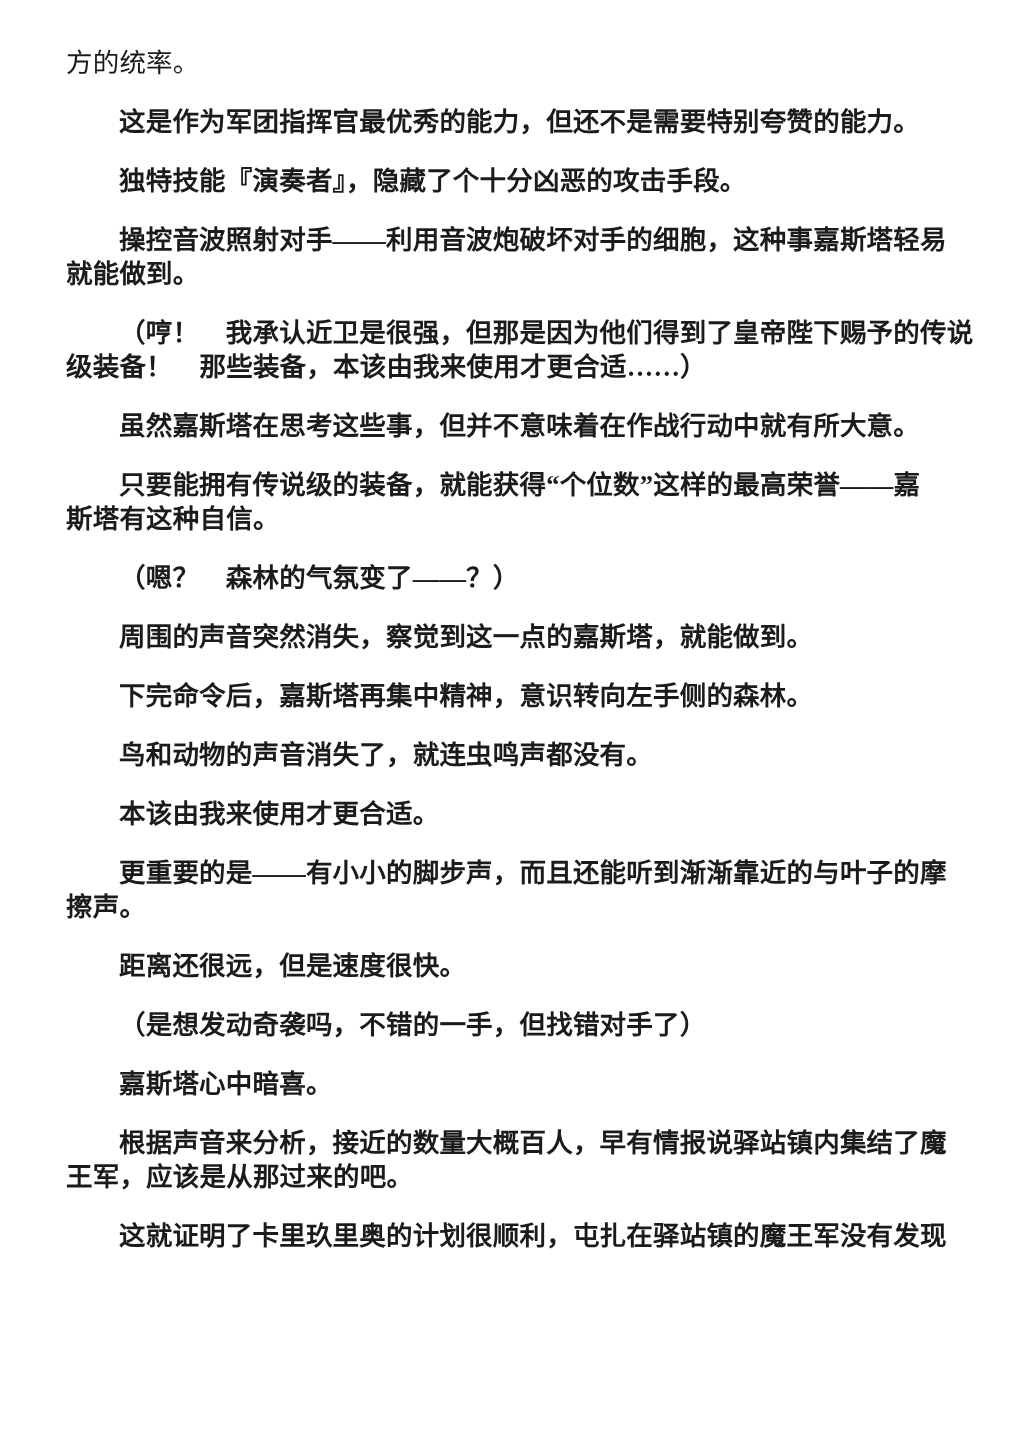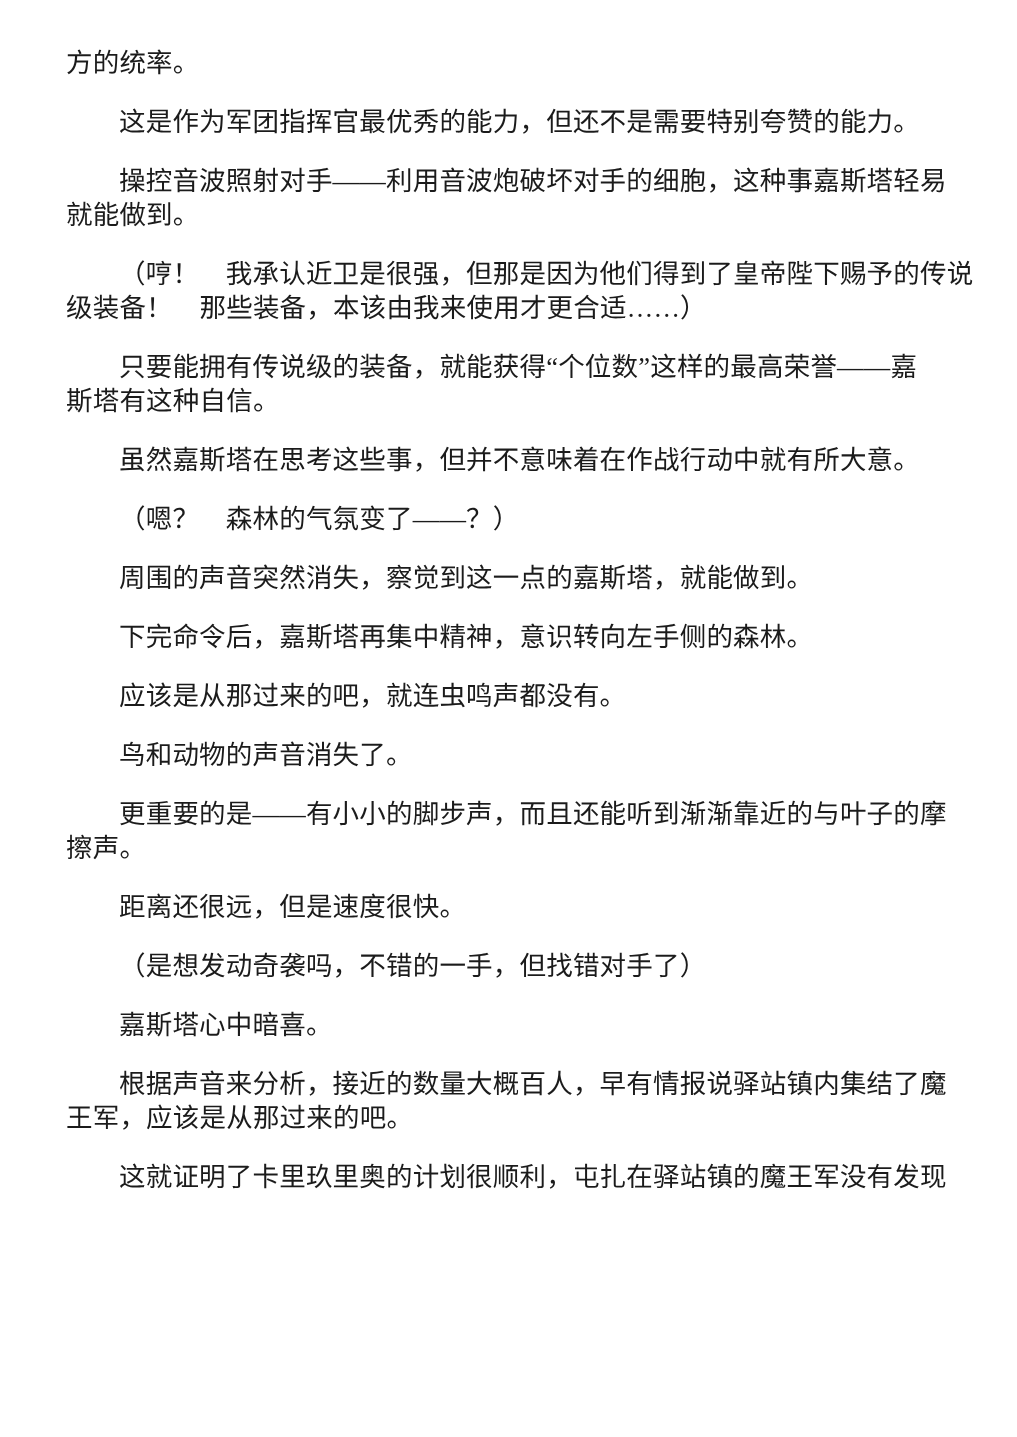--- a/index.html
+++ b/index.html
@@ -21,38 +21,40 @@
     color: #1b1b1b;
   }
   .text-body p {
     margin: 0 0 25px 0;
     padding: 0;
     white-space: nowrap; 
     letter-spacing: 0.2px;
   }
   .text-body p.indent {
     text-indent: 2em;
+    font-weight: bold;
   }
 </style>
 </head>
 <body>
 
 <div class="page">
   <div class="text-body" id="text-body">
       <p>方的统率。</p>
       <p class="indent">这是作为军团指挥官最优秀的能力，但还不是需要特别夸赞的能力。</p>
+      <p class="indent">独特技能『演奏者』，隐藏了个十分凶恶的攻击手段。</p>
       <p class="indent">操控音波照射对手——利用音波炮破坏对手的细胞，这种事嘉斯塔轻易<br>就能做到。</p>
       <p class="indent">（哼！　我承认近卫是很强，但那是因为他们得到了皇帝陛下赐予的传说<br>级装备！　那些装备，本该由我来使用才更合适……）</p>
+      <p class="indent">虽然嘉斯塔在思考这些事，但并不意味着在作战行动中就有所大意。</p>
       <p class="indent">只要能拥有传说级的装备，就能获得“个位数”这样的最高荣誉——嘉<br>斯塔有这种自信。</p>
-      <p class="indent">虽然嘉斯塔在思考这些事，但并不意味着在作战行动中就有所大意。</p>
       <p class="indent">（嗯？　森林的气氛变了——？）</p>
       <p class="indent">周围的声音突然消失，察觉到这一点的嘉斯塔，就能做到。</p>
       <p class="indent">下完命令后，嘉斯塔再集中精神，意识转向左手侧的森林。</p>
-      <p class="indent">应该是从那过来的吧，就连虫鸣声都没有。</p>
-      <p class="indent">鸟和动物的声音消失了。</p>
+      <p class="indent">鸟和动物的声音消失了，就连虫鸣声都没有。</p>
+      <p class="indent">本该由我来使用才更合适。</p>
       <p class="indent">更重要的是——有小小的脚步声，而且还能听到渐渐靠近的与叶子的摩<br>擦声。</p>
       <p class="indent">距离还很远，但是速度很快。</p>
       <p class="indent">（是想发动奇袭吗，不错的一手，但找错对手了）</p>
       <p class="indent">嘉斯塔心中暗喜。</p>
       <p class="indent">根据声音来分析，接近的数量大概百人，早有情报说驿站镇内集结了魔<br>王军，应该是从那过来的吧。</p>
       <p class="indent">这就证明了卡里玖里奥的计划很顺利，屯扎在驿站镇的魔王军没有发现</p>
     </div>
 </div>
 
 </body></html>

